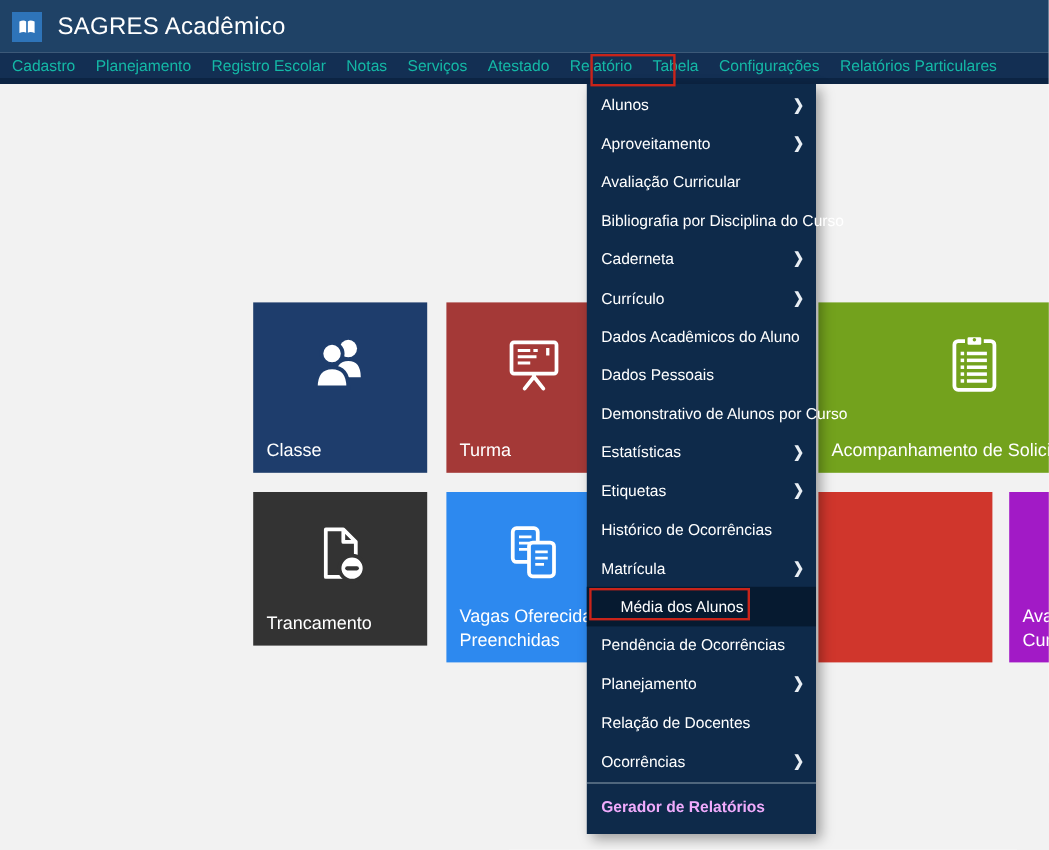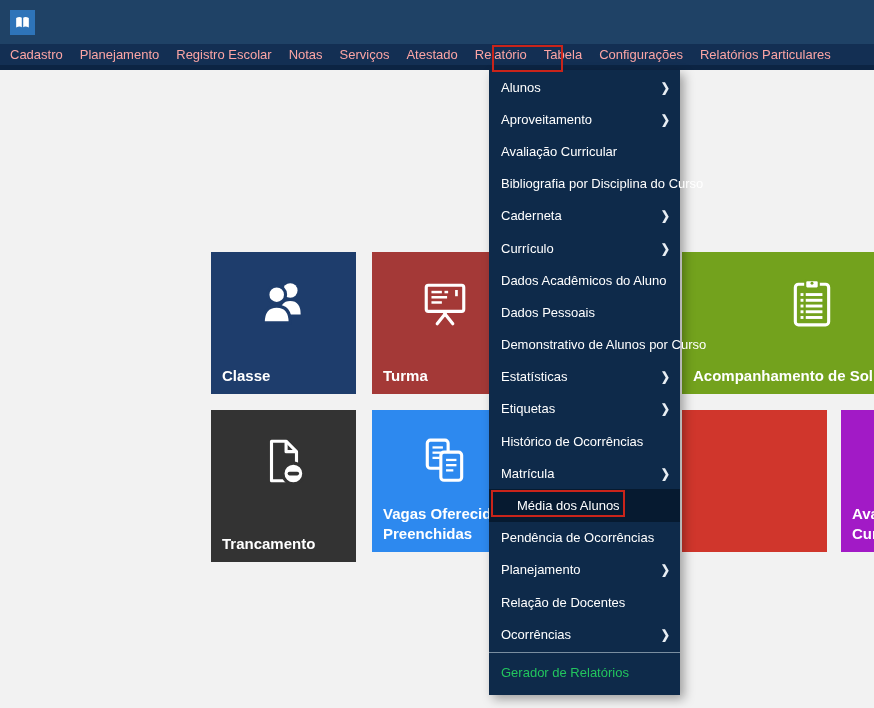--- a/index.html
+++ b/index.html
@@ -10,54 +10,55 @@
   
   .topbar { position:absolute; left:0; top:0; width:874px; height:44px; background:var(--header-bg);
             display:flex; align-items:center; padding-left:10px; }
   .logo { width:25px; height:25px; background:var(--logo-bg); display:flex; align-items:center; justify-content:center; }
   .logo svg { width:19px; height:19px; }
   .app-title { color:#fff; font-size:20px; font-weight:400; margin-left:13px; letter-spacing:.2px; }
 
   
   .menubar { position:absolute; left:0; top:44px; width:874px; height:21px; background:var(--menubar-bg);
              display:flex; align-items:center; gap:17px; padding-left:10px; }
-  .menu-item { color:#fca5a5; font-size:13px; white-space:nowrap; cursor:pointer; }
+  .menu-item { color:#14b8a6; font-size:13px; white-space:nowrap; cursor:pointer; }
   .menubar-edge { position:absolute; left:0; top:65px; width:874px; height:5px; background:var(--menubar-edge); }
 
   
   .tile { position:absolute; cursor:pointer; }
   .tile-icon { position:absolute; top:26px; left:50%; transform:translateX(-50%); width:50px; height:50px; }
   .tile-icon svg { width:100%; height:100%; display:block; }
-  .tile-label { position:absolute; left:11px; bottom:8px; color:#fff; font-size:15px; line-height:20px; white-space:pre;font-weight:bold; }
+  .tile-label { position:absolute; left:11px; bottom:8px; color:#fff; font-size:15px; line-height:20px; white-space:pre; }
 
   
   .dropdown { position:absolute; left:489px; top:70px; width:191px; background:var(--dropdown-bg);
               z-index:10; padding:1px 0 6px 0; box-shadow:4px 4px 10px rgba(0,0,0,.35); }
   .dd-item { height:32.2px; display:flex; align-items:center; padding:0 10px 0 12px; color:#fff;
              font-size:13px; white-space:nowrap; cursor:pointer; }
   .dd-item.highlighted { background:var(--dropdown-highlight-bg);padding-left:28px; }
   .dd-arrow { margin-left:auto; font-size:11px; font-weight:bold; color:#e8eef4; transform:scaleY(1.15); }
   .dd-separator { border-top:1px solid var(--dropdown-separator); margin:2px 0; opacity:.75; }
-  .dd-footer { height:34px; display:flex; align-items:center; padding:0 12px; color:#22c55e; font-size:13px; cursor:pointer; }
+  .dd-footer { height:34px; display:flex; align-items:center; padding:0 12px; color:#f0abfc; font-size:13px; cursor:pointer;font-weight:bold; }
 
   
   .annotation { position:absolute; border:2px solid var(--annotation-red); z-index:50; pointer-events:none; }
 </style>
 </head>
 <body>
 
 <div class="stage">
 
   <header class="topbar">
     <div class="logo">
       <svg viewBox="0 0 24 24">
         <path fill="#fff" d="M4 6.3 C7 4.6 9.6 4.7 11.1 6.1 V18.1 C9.6 16.8 7 16.8 4 18.4 Z"></path>
         <path fill="#fff" d="M20 6.3 C17 4.6 14.4 4.7 12.9 6.1 V18.1 C14.4 16.8 17 16.8 20 18.4 Z"></path>
       </svg>
     </div>
+    <h1 class="app-title">SAGRES Acadêmico</h1>
   </header>
 
   <nav class="menubar" id="menubar">
       <div class="menu-item">Cadastro</div>
       <div class="menu-item">Planejamento</div>
       <div class="menu-item">Registro Escolar</div>
       <div class="menu-item">Notas</div>
       <div class="menu-item">Serviços</div>
       <div class="menu-item">Atestado</div>
       <div class="menu-item">Relatório</div>
@@ -110,21 +111,21 @@
               <rect x="14" y="25.5" width="16" height="2.8"></rect>
         <rect x="9" y="31" width="2.8" height="2.8"></rect>
               <rect x="14" y="31" width="16" height="2.8"></rect>
         <rect x="9" y="36.5" width="2.8" height="2.8"></rect>
               <rect x="14" y="36.5" width="16" height="2.8"></rect>
       </g>
     </svg>
         </div>
         <span class="tile-label">Acompanhamento de Solicitações</span>
       </div>
-      <div class="tile" style="left: 211px; top: 410px; width: 145px; height: 152px; background: rgb(51, 51, 51);">
+      <div class="tile" style="left: 211px; top: 410px; width: 145px; height: 128px; background: rgb(51, 51, 51);">
         <div class="tile-icon">
           <svg viewBox="0 0 48 48">
       <path d="M12 5 h14 l10 10 v28 h-24 z" fill="none" stroke="#fff" stroke-width="3" stroke-linejoin="round"></path>
       <path d="M26 5 v10 h10" fill="none" stroke="#fff" stroke-width="3" stroke-linejoin="round"></path>
       <circle cx="33" cy="36" r="10" fill="#fff" stroke="#333333" stroke-width="3"></circle>
       <rect x="27.5" y="34.4" width="11" height="3.4" rx="1.7" fill="#333333"></rect>
     </svg>
         </div>
         <span class="tile-label">Trancamento</span>
       </div>

